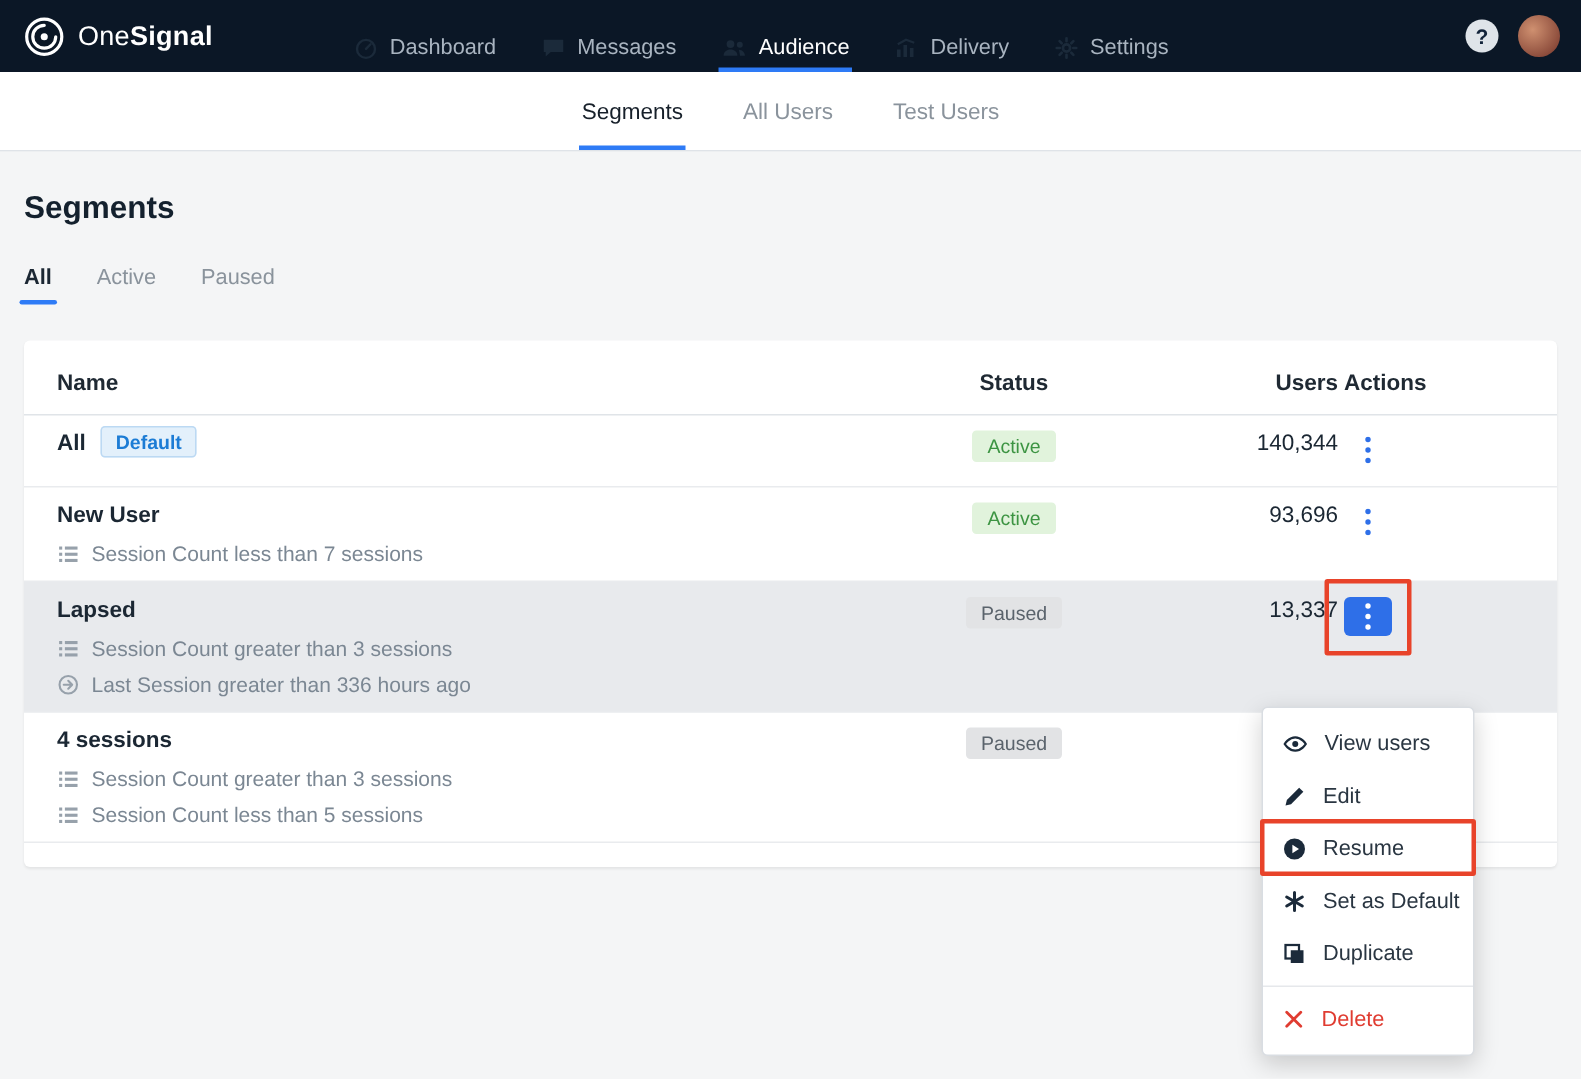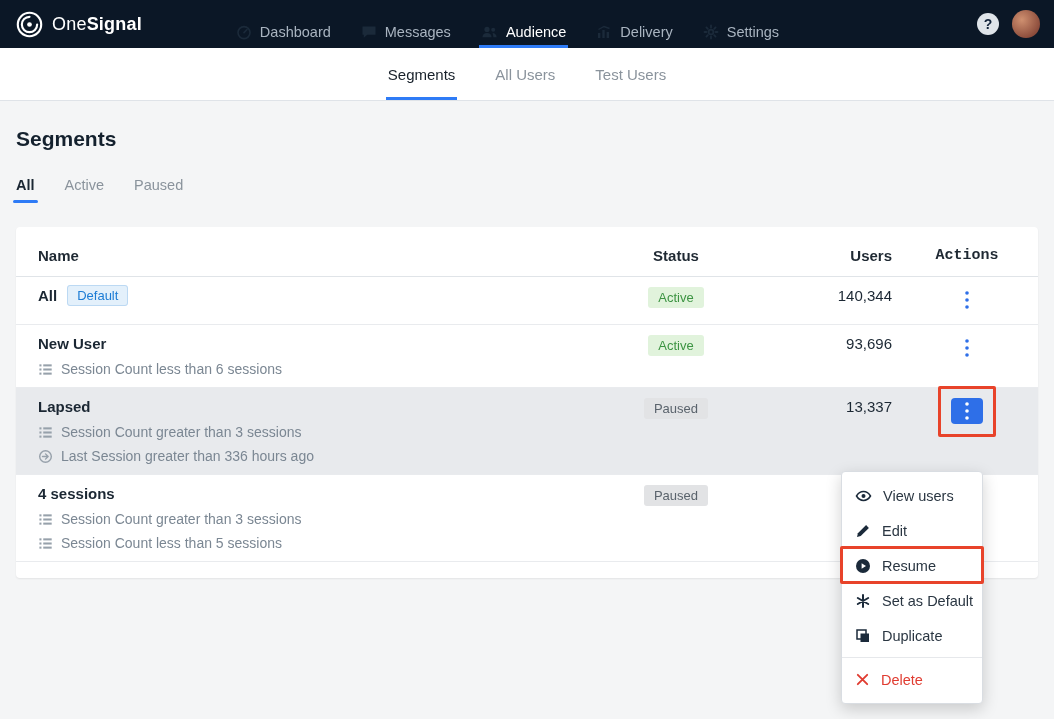--- a/index.html
+++ b/index.html
@@ -48,26 +48,26 @@
                        background:#2e7bf6; border-radius:2px; }
 
   
   .card{ margin:24px 16px 0; background:#fff; border-radius:4px; box-shadow:0 1px 2px rgba(0,0,0,.07);
          padding:12px 0 16px; }
   .thead,.trow{ display:flex; align-items:flex-start; }
   .thead{ border-bottom:1px solid #e0e4e8; padding:8px 0 12px; font-weight:700; font-size:15px; color:#1f2933; }
   .col-name{ width:600px; padding-left:22px; }
   .col-status{ width:120px; text-align:center; }
   .col-users{ width:160px; text-align:right; padding-right:4px; }
-  .col-actions{ width:142px; text-align:center;font-family:Liberation Mono, monospace; }
+  .col-actions{ width:142px; text-align:left; }
   .trow{ padding:10px 0; border-bottom:1px solid #e9ebee; }
   .trow.hl{ background:#e8eaed; }
   .rname{ font-size:15px; font-weight:700; color:#1b2733; }
   .badge-default{ margin-left:10px; font-size:13px; color:#1c7cd5; background:#e3f0fb;
-                  border:1px solid #bcd9f3; border-radius:3px; padding:2px 9px; vertical-align:1px; }
+                  border:1px solid #bcd9f3; border-radius:3px; padding:2px 9px; vertical-align:1px;font-weight:bold; }
   .crit{ display:flex; align-items:center; gap:8px; margin-top:8px; color:#7b8793; font-size:14px; }
   .crit-icon{ display:flex; color:#97a1ab; }
   .badge{ display:inline-block; font-size:13px; border-radius:3px; padding:3px 10px; }
   .badge.active{ background:#e1f3dc; color:#3c9442; }
   .badge.paused{ background:#e2e3e5; color:#5a636c; }
   .users-val{ font-size:15px; color:#1b2733; }
   .dots-wrap{ position:relative; display:inline-block; }
   .dots-btn{ width:32px; height:26px; border:none; background:transparent; color:#2e6fe8;
              border-radius:4px; display:inline-flex; align-items:center; justify-content:center; cursor:pointer; }
   .dots-btn.selected{ background:#2e6fe8; color:#ffffff; }
@@ -210,21 +210,21 @@
         <span class="crit-icon">
           <svg width="15" height="15" viewBox="0 0 16 16" fill="currentColor">
               <rect x="1.5" y="2.5" width="2.2" height="2.2"></rect>
               <rect x="5.6" y="2.5" width="9" height="2.2"></rect>
               <rect x="1.5" y="6.9" width="2.2" height="2.2"></rect>
               <rect x="5.6" y="6.9" width="9" height="2.2"></rect>
               <rect x="1.5" y="11.3" width="2.2" height="2.2"></rect>
               <rect x="5.6" y="11.3" width="9" height="2.2"></rect>
             </svg>
         </span>
-        <span>Session Count less than 6 sessions</span>
+        <span>Session Count less than 7 sessions</span>
       </div>
     </div>
     <div class="col-status"><span class="badge active">Active</span></div>
     <div class="col-users"><span class="users-val">93,696</span></div>
     <div class="col-actions">
       <button class="dots-btn">
         <svg width="4" height="18" viewBox="0 0 4 18">
             <circle cx="2" cy="2" r="1.8" fill="currentColor"></circle>
             <circle cx="2" cy="9" r="1.8" fill="currentColor"></circle>
             <circle cx="2" cy="16" r="1.8" fill="currentColor"></circle>

